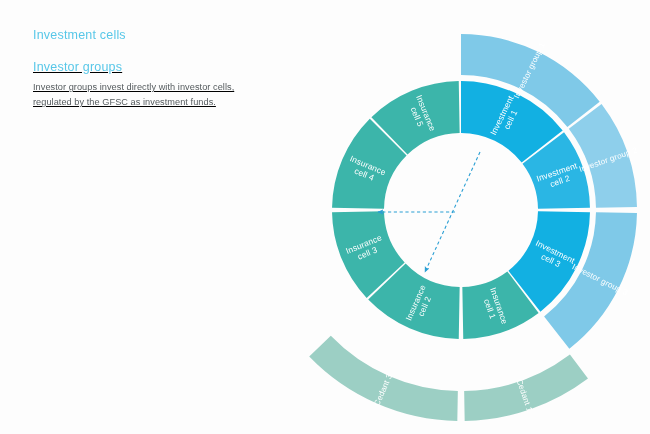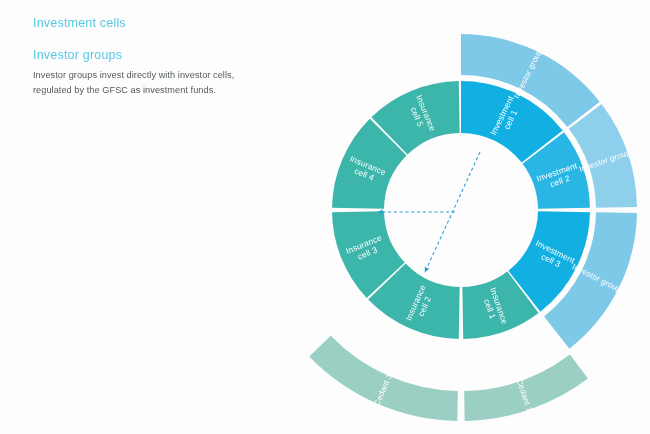--- a/index.html
+++ b/index.html
@@ -6,23 +6,23 @@
   body{
     width:650px;height:434px;
     background:#fdfdfd;
     font-family:"Liberation Sans", sans-serif;
     overflow:hidden;
     position:relative;
   }
   #stage{position:absolute;left:0;top:0;width:650px;height:434px;}
 
   
-  .panel{position:absolute;left:33px;top:16px;width:215px;}
+  .panel{position:absolute;left:33px;top:28px;width:215px;}
   .blk{margin-bottom:16px;}
-  .blk:last-child{margin-bottom:12px;}
+  .blk:last-child{margin-bottom:12px;text-decoration:underline;}
   .blk h3{
     margin:0 0 5px 0;
     font-size:12.5px;
     font-weight:400;
     letter-spacing:.2px;
     color:#58c7e8;
     line-height:1.25;
   }
   .blk p{
     margin:0;

